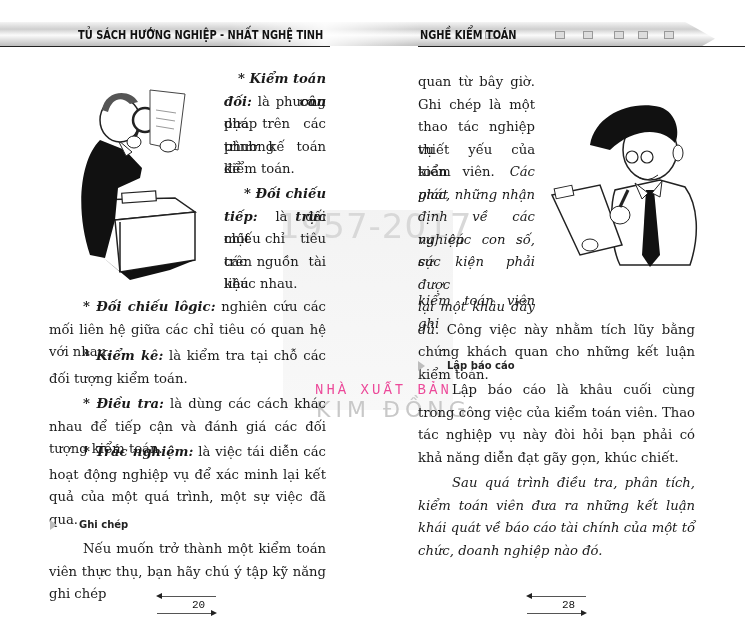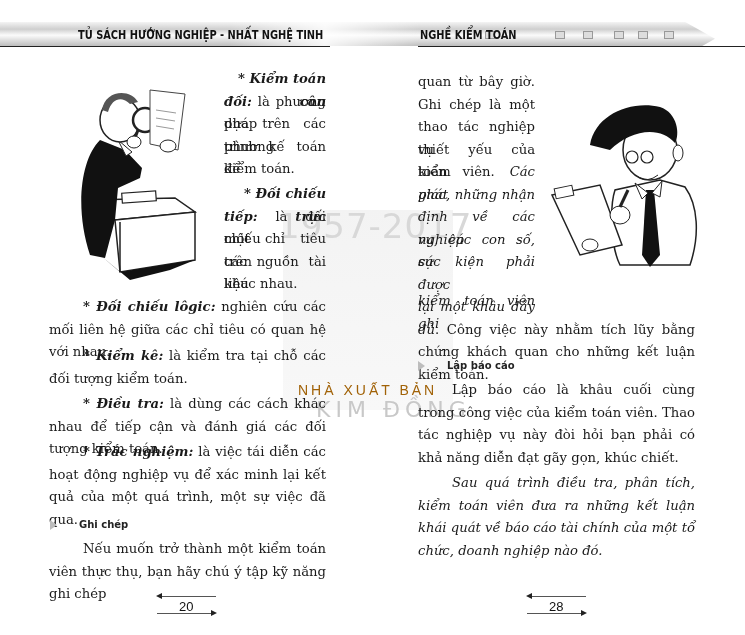--- a/index.html
+++ b/index.html
@@ -18,39 +18,39 @@
   .rule { position:absolute; top:46px; height:1px; background:#222; }
   .hdr { position:absolute; top:28px; font-family:"DejaVu Sans", sans-serif; font-weight:bold;
          font-size:12px; letter-spacing:0; color:#111; transform:scaleX(.82); transform-origin:left; white-space:nowrap; }
   .win { position:absolute; top:31px; width:8px; height:6px; border:1px solid #999; background:#ddd; }
 
   
   .wm { position:absolute; left:283px; top:210px; width:170px; height:200px;
         background:linear-gradient(to bottom,#eee,#f5f5f5); opacity:.7; }
   .wm-year { position:absolute; left:278px; top:206px; font-family:"DejaVu Sans",sans-serif;
              font-size:34px; color:#d8d8d8; letter-spacing:1px; }
-  .wm-pub { position:absolute; left:298px; top:382px; font-family:Liberation Sans, sans-serif;
-            font-size:14px; color:#a16207; letter-spacing:3px; }
+  .wm-pub { position:absolute; left:315px; top:382px; font-family:Liberation Mono, monospace;
+            font-size:14px; color:#ec4899; letter-spacing:3px; }
   .wm-pub2 { position:absolute; left:316px; top:397px; font-family:"DejaVu Sans",sans-serif;
             font-size:22px; color:#c8c8c8; letter-spacing:5px; }
 
   
   .t { position:absolute; font-size:13.2px; line-height:22.5px; color:#1a1a1a; }
   .j { text-align:justify; text-align-last:justify; }
   .jl { text-align:justify; }
   .r { text-align:right; }
   .ind { text-indent:34px; }
   em, .it { font-style:italic; }
   .bi { font-style:italic; font-weight:bold; }
   .sec { position:absolute; font-family:"DejaVu Sans",sans-serif; font-weight:bold; font-size:10px; color:#222; }
   .tri { position:absolute; width:0; height:0; border-top:5px solid transparent;
          border-bottom:5px solid transparent; border-left:7px solid #bdbdbd; }
 
   
-  .pn { position:absolute; font-family:Liberation Sans, sans-serif; font-size:13px; color:#111; }
+  .pn { position:absolute; font-family:Liberation Mono, monospace; font-size:11px; color:#111;margin-left:13px; }
   .arrow { position:absolute; height:1px; background:#555; }
   .arrow.l::before { content:""; position:absolute; left:-2px; top:-3px; border-top:3.5px solid transparent;
          border-bottom:3.5px solid transparent; border-right:6px solid #222; }
   .arrow.r::after { content:""; position:absolute; right:-2px; top:-3px; border-top:3.5px solid transparent;
          border-bottom:3.5px solid transparent; border-left:6px solid #222; }
 </style>
 </head>
 <body>
 
 <div class="band left"></div>

